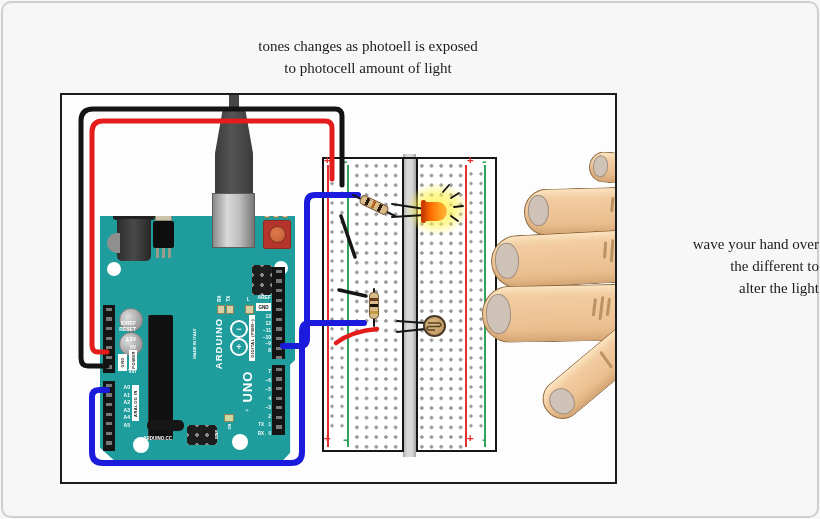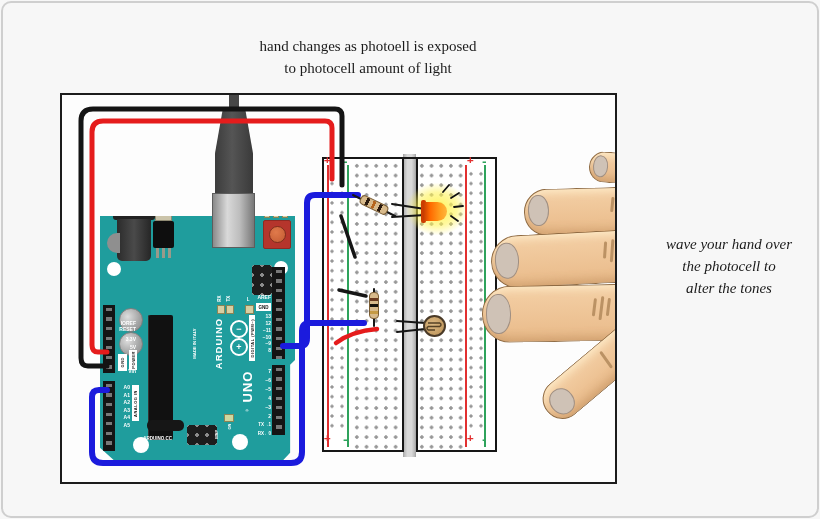--- a/index.html
+++ b/index.html
@@ -2,21 +2,21 @@
 <html style="--board_teal: #1f9d9d; --wire_red: #e51c1c; --wire_black: #141414; --wire_blue: #1b1bdd; --led_orange: #ff7300; --led_glow: #fff34f; --rail_red: #e23030; --rail_green: #2fa35c; --skin: #eec197; --skin_outline: #8f6b43; --nail: #cfc2b6; --breadboard_dot: #969696;"><head>
 <meta charset="utf-8">
 <style>
   * { margin:0; padding:0; box-sizing:border-box; }
   html,body { width:820px; height:519px; font-family:"Liberation Sans", sans-serif; }
   body { background:#f7f7f7; position:relative; overflow:hidden; }
   .frame { position:absolute; inset:1px; border:2px solid #cfcfcf; border-radius:10px; background:#f7f7f7; }
 
   .note { position:absolute; font-family:cursive; color:#1b1b1b; font-size:15px; line-height:22px; }
   .top-note { left:160px; top:32px; width:410px; text-align:center; }
-  .side-note { left:636px; top:230px; width:180px; text-align:center;font-style:italic; }
+  .side-note { left:636px; top:230px; width:180px; text-align:right; }
 
   .diagram { position:absolute; left:57px; top:90px; width:557px; height:391px;
              border:2px solid #1c1c1c; background:#fdfdfd; overflow:hidden; }
   .abs { position:absolute; }
 
   
   .board { position:absolute; left:38px; top:121px; width:195px; height:244px;
            background:var(--board_teal,#1f9d9d);
            clip-path:polygon(0 0,100% 0,100% 59%,97.5% 61%,97.5% 97%,94% 100%,7% 100%,0 95%); }
   .hole { position:absolute; background:#fff; border-radius:50%; }
@@ -63,28 +63,28 @@
   .crease { position:absolute; width:2.5px; background:#bb9264; border-radius:2px; }
 
   svg.wires { position:absolute; left:0; top:0; pointer-events:none; }
 </style>
 </head>
 <body>
 
 <div class="frame">
 
   <div class="note top-note">
-    <div>hand changes as photoell is exposed</div>
+    <div>tones changes as photoell is exposed</div>
     <div>to photocell amount of light</div>
   </div>
 
   <div class="note side-note">
     <div>wave your hand over</div>
-    <div>the photocell to</div>
-    <div>alter the tones</div>
+    <div>the different to</div>
+    <div>alter the light</div>
   </div>
 
   <div class="diagram">
 
     <div class="board">
 
       <div class="hole" style="left:7px;top:46px;width:14px;height:14px;"></div>
       <div class="hole" style="left:174px;top:45px;width:14px;height:14px;"></div>
       <div class="hole" style="left:33px;top:221px;width:16px;height:16px;"></div>
       <div class="hole" style="left:132px;top:218px;width:16px;height:16px;"></div>

